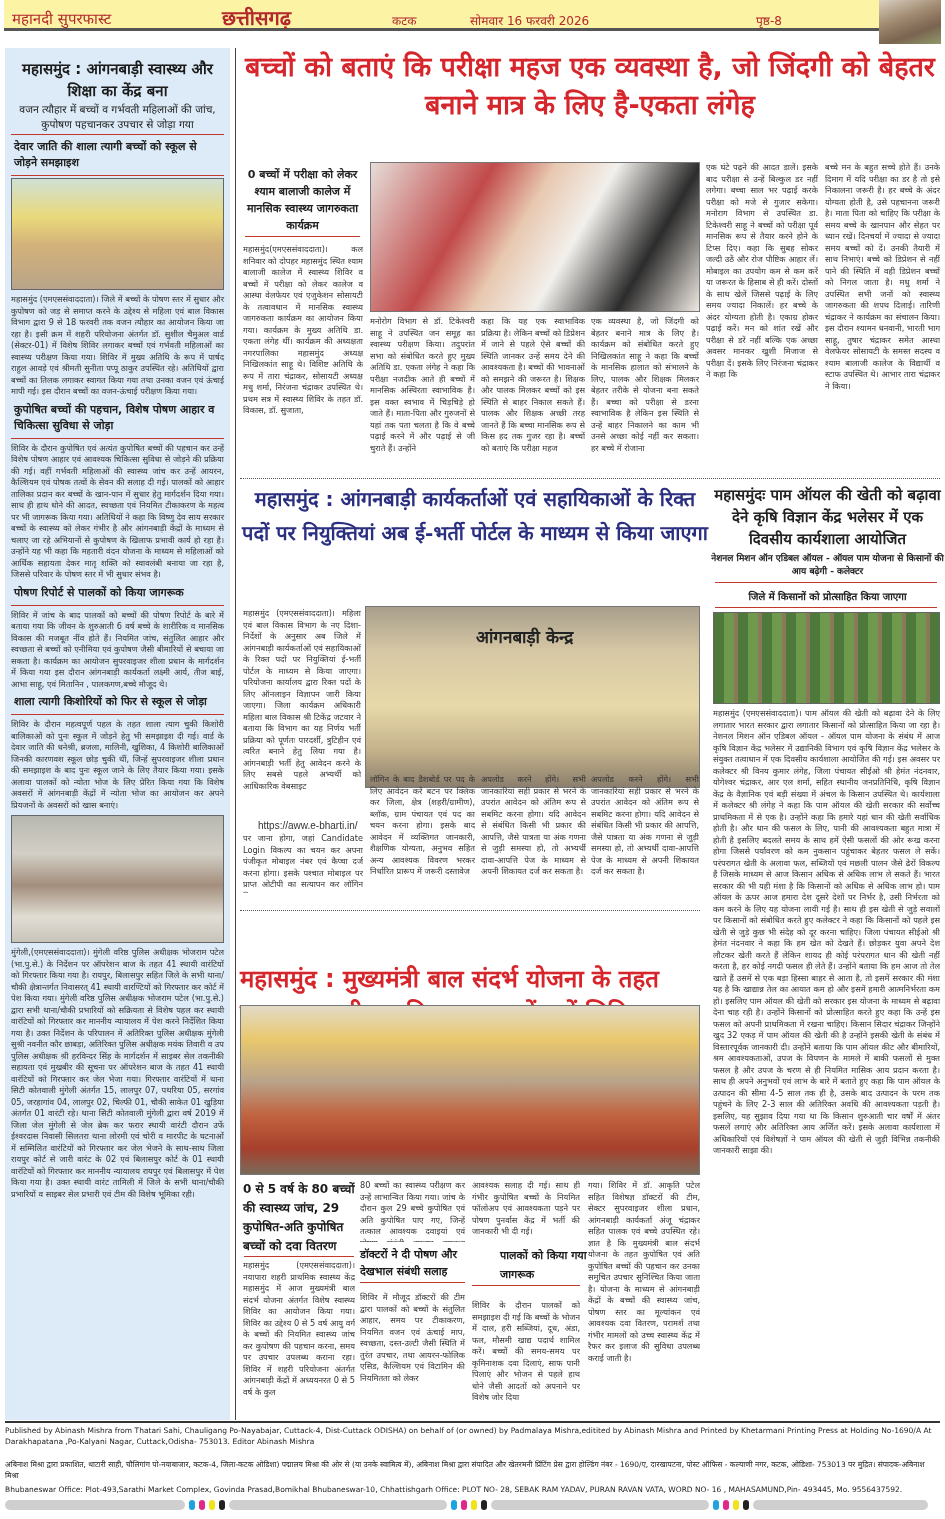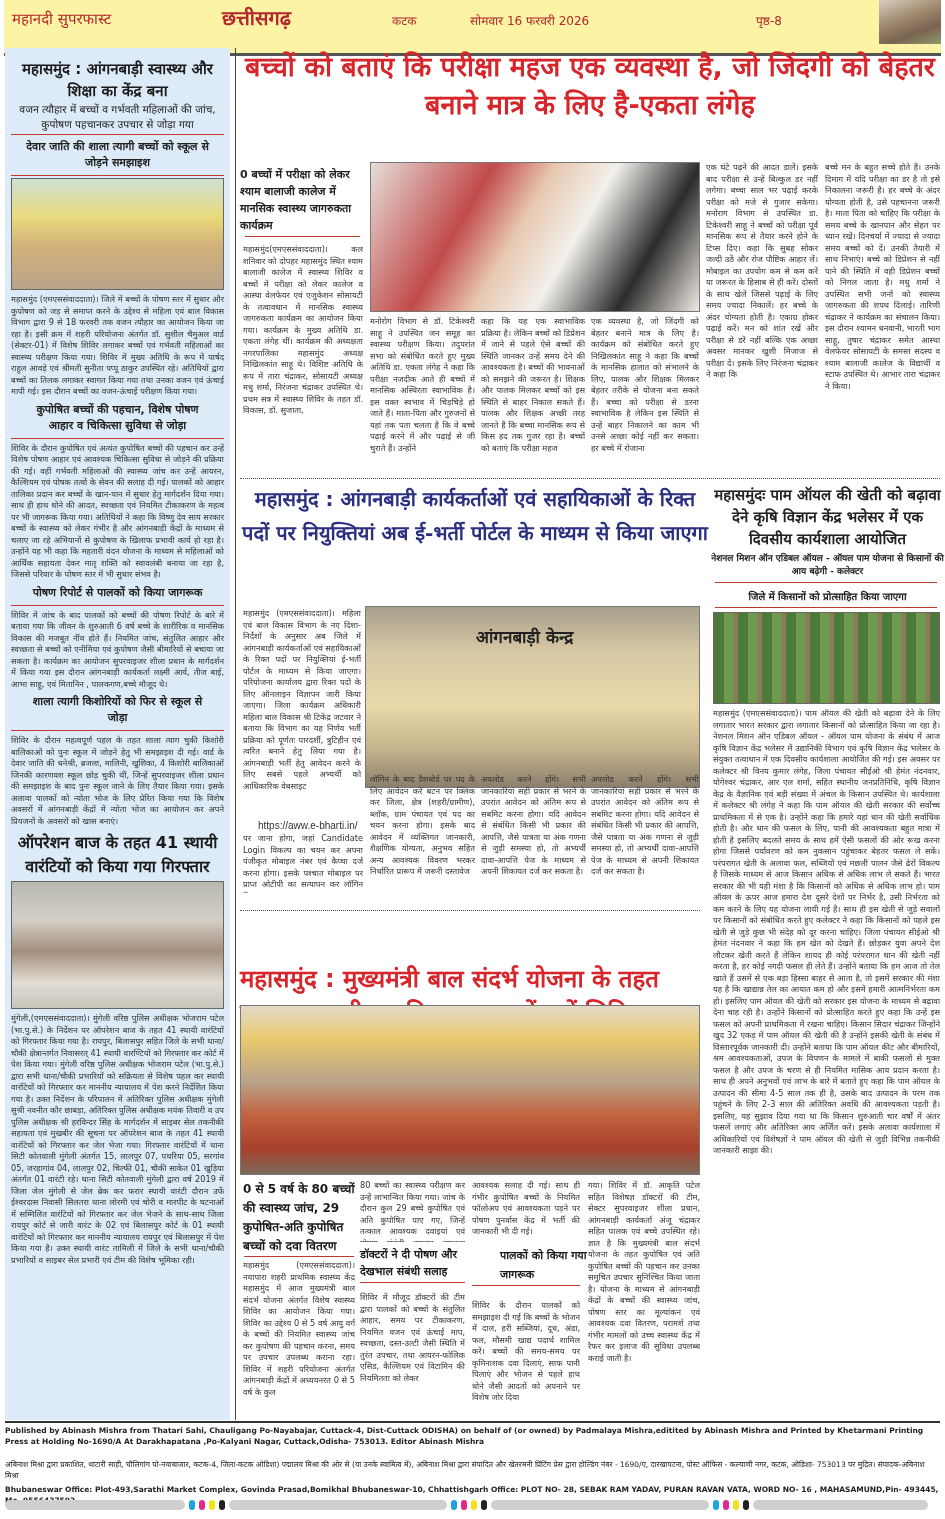--- a/index.html
+++ b/index.html
@@ -1,49 +1,49 @@
 <!DOCTYPE html>
 <html><head>
 <meta charset="utf-8">
 <style>
 *{box-sizing:border-box;margin:0;padding:0}
 body{width:945px;height:1519px;background:#fff;font-family:"DejaVu Sans",sans-serif;color:#222;position:relative;overflow:hidden}
-.masthead{position:absolute;left:4px;top:0;width:937px;height:56px;background:#fdf3a4;border-bottom:3px solid #555;display:flex;align-items:center}
+.masthead{position:absolute;left:4px;top:0;width:937px;height:31px;background:#fdf3a4;border-bottom:3px solid #555;display:flex;align-items:center}
 .mh-item{position:absolute;top:8px;color:#b3282d;font-size:14px}
 .mh-paper{left:8px;font-size:15px}
 .mh-state{left:218px;font-size:20px;font-weight:bold;top:4px}
 .mh-city{left:388px;font-size:12px;top:12px}
 .mh-date{left:466px;font-size:12px;top:12px}
 .mh-page{left:752px;font-size:12px;top:12px}
 .mh-temple{position:absolute;right:0;top:0;width:62px;height:44px;background:linear-gradient(160deg,#d9cfc0 0%,#a08a70 40%,#7a6350 70%,#8f9a6a 100%)}
 .leftcol{position:absolute;left:5px;top:48px;width:225px;height:1372px;background:#dcebf7}
 .vrule{position:absolute;left:235px;top:48px;width:1px;height:1372px;background:#444}
 .lc-head{font-weight:bold;text-align:center;color:#1b1b1b;padding:0 3px}
 .lc-h1{font-size:15px;line-height:22px;margin-top:10px}
 .lc-sub{font-size:10.5px;line-height:15px;font-weight:normal}
 .redrule{height:1px;background:#c0392b;margin:2px 6px}
-.lc-sec{font-size:11px;line-height:16px;font-weight:bold;text-align:center;padding:2px 20px}
+.lc-sec{font-size:11px;line-height:16px;font-weight:bold;padding:2px 9px}
 .body-text{font-size:8.2px;line-height:11.5px;text-align:justify;padding:2px 6px;color:#333}
 .photo{margin:2px 6px;border:1px solid #666}
 .ph-kids{height:112px;background:linear-gradient(180deg,#cfe0d4 0%,#e9d97a 35%,#d3b27a 60%,#b9a48a 100%)}
 .ph-police{height:128px;background:linear-gradient(180deg,#b8b8b0 0%,#d3cfc6 30%,#a38e7c 55%,#e1ddd4 80%,#c9c4ba 100%)}
 .main-h1{position:absolute;left:240px;top:48px;width:700px;text-align:center;color:#d7262b;font-size:27px;line-height:38px;font-weight:bold}
-.story2-head{position:absolute;left:240px;top:166px;width:125px;font-size:11px;line-height:17px;font-weight:bold}
+.story2-head{position:absolute;left:240px;top:166px;width:125px;text-align:center;font-size:11px;line-height:17px;font-weight:bold}
 .col{position:absolute;font-size:8.2px;line-height:11.5px;text-align:justify;color:#333}
 .ph-exam{position:absolute;left:370px;top:162px;width:330px;height:150px;background:linear-gradient(120deg,#e6ddd8 0%,#c14a4a 30%,#e8c8b0 45%,#f2f0ec 60%,#2c2c2c 80%,#efe9e2 100%);border:1px solid #777}
 .dotted{position:absolute;left:240px;height:0;border-top:1px dotted #555}
 .mid-h{position:absolute;left:240px;top:482px;width:470px;text-align:center;color:#2b2f80;font-size:20px;line-height:34px;font-weight:bold}
 .ph-aw{position:absolute;left:365px;top:606px;width:335px;height:182px;background:linear-gradient(180deg,#a89f8c 0%,#d7c8a5 25%,#e7d9a9 55%,#c3b18a 80%,#8b7f6d 100%);border:1px solid #777}
 .palm-head{position:absolute;left:710px;top:482px;width:235px;text-align:center;font-weight:bold}
 .ph-palm{position:absolute;left:713px;top:612px;width:227px;height:92px;background:repeating-linear-gradient(90deg,#4d7a3a 0 10px,#6f9a4e 10px 20px,#8b7a5a 20px 24px);border:1px solid #666}
 .low-h{position:absolute;left:240px;top:962px;width:460px;color:#d7262b;font-size:24px;line-height:34px;font-weight:bold}
 .ph-camp{position:absolute;left:240px;top:1005px;width:460px;height:170px;background:linear-gradient(180deg,#e2dac6 0%,#e9c86d 20%,#b9a38a 45%,#c1633f 65%,#a7402c 85%,#7a6a5a 100%);border:1px solid #777}
 .sm-head{position:absolute;font-weight:bold;color:#1b1b1b}
 .footer{position:absolute;left:5px;top:1425px;width:935px;font-size:7.5px;line-height:11px;color:#222}
-.footer .fb{font-weight:bold}
+.footer .fb{font-weight:normal}
 .regbar{position:absolute;top:1500px;height:10px;display:flex;gap:4px;align-items:center}
 .regpill{height:10px;border-radius:5px;background:#cfcfcf}
 .dot{width:6px;height:10px;border-radius:3px}
 </style>
 </head>
 <body>
 
 <div class="masthead">
   <span class="mh-item mh-paper">महानदी सुपरफास्ट</span>
   <span class="mh-item mh-state">छत्तीसगढ़</span>
@@ -63,21 +63,20 @@
   <div class="body-text">महासमुंद (एमएससंवाददाता)। जिले में बच्चों के पोषण स्तर में सुधार और कुपोषण को जड़ से समाप्त करने के उद्देश्य से महिला एवं बाल विकास विभाग द्वारा 9 से 18 फरवरी तक वजन त्यौहार का आयोजन किया जा रहा है। इसी क्रम में शहरी परियोजना अंतर्गत डॉ. सुशील चैमुअल वार्ड (सेक्टर-01) में विशेष शिविर लगाकर बच्चों एवं गर्भवती महिलाओं का स्वास्थ्य परीक्षण किया गया। शिविर में मुख्य अतिथि के रूप में पार्षद राहुल आवड़े एवं श्रीमती सुनीता पप्पू ठाकुर उपस्थित रहे। अतिथियों द्वारा बच्चों का तिलक लगाकर स्वागत किया गया तथा उनका वजन एवं ऊंचाई मापी गई। इस दौरान बच्चों का वजन-ऊंचाई परीक्षण किया गया।</div>
   <div class="lc-sec">कुपोषित बच्चों की पहचान, विशेष पोषण आहार व चिकित्सा सुविधा से जोड़ा</div>
   <div class="redrule"></div>
   <div class="body-text">शिविर के दौरान कुपोषित एवं अत्यंत कुपोषित बच्चों की पहचान कर उन्हें विशेष पोषण आहार एवं आवश्यक चिकित्सा सुविधा से जोड़ने की प्रक्रिया की गई। वहीं गर्भवती महिलाओं की स्वास्थ्य जांच कर उन्हें आयरन, कैल्शियम एवं पोषक तत्वों के सेवन की सलाह दी गई। पालकों को आहार तालिका प्रदान कर बच्चों के खान-पान में सुधार हेतु मार्गदर्शन दिया गया। साथ ही हाथ धोने की आदत, स्वच्छता एवं नियमित टीकाकरण के महत्व पर भी जागरूक किया गया। अतिथियों ने कहा कि विष्णु देव साय सरकार बच्चों के स्वास्थ्य को लेकर गंभीर है और आंगनबाड़ी केंद्रों के माध्यम से चलाए जा रहे अभियानों से कुपोषण के खिलाफ प्रभावी कार्य हो रहा है। उन्होंने यह भी कहा कि महतारी वंदन योजना के माध्यम से महिलाओं को आर्थिक सहायता देकर मातृ शक्ति को स्वावलंबी बनाया जा रहा है, जिससे परिवार के पोषण स्तर में भी सुधार संभव है।</div>
   <div class="lc-sec">पोषण रिपोर्ट से पालकों को किया जागरूक</div>
   <div class="redrule"></div>
   <div class="body-text">शिविर में जांच के बाद पालकों को बच्चों की पोषण रिपोर्ट के बारे में बताया गया कि जीवन के शुरुआती 6 वर्ष बच्चे के शारीरिक व मानसिक विकास की मजबूत नींव होते हैं। नियमित जांच, संतुलित आहार और स्वच्छता से बच्चों को एनीमिया एवं कुपोषण जैसी बीमारियों से बचाया जा सकता है। कार्यक्रम का आयोजन सुपरवाइजर शीला प्रधान के मार्गदर्शन में किया गया इस दौरान आंगनबाड़ी कार्यकर्ता लक्ष्मी आर्य, तीज बाई, आभा साहू, एवं मितानिन , पालकगण,बच्चे मौजूद थे।</div>
   <div class="lc-sec">शाला त्यागी किशोरियों को फिर से स्कूल से जोड़ा</div>
   <div class="redrule"></div>
   <div class="body-text">शिविर के दौरान महत्वपूर्ण पहल के तहत शाला त्याग चुकी किशोरी बालिकाओं को पुनः स्कूल में जोड़ने हेतु भी समझाइश दी गई। वार्ड के देवार जाति की धनेश्री, ब्रजला, मालिनी, खुशिका, 4 किशोरी बालिकाओं जिनकी कारणवश स्कूल छोड़ चुकी थीं, जिन्हें सुपरवाइजर शीला प्रधान की समझाइश के बाद पुनः स्कूल जाने के लिए तैयार किया गया। इसके अलावा पालकों को न्योता भोज के लिए प्रेरित किया गया कि विशेष अवसरों में आंगनबाड़ी केंद्रों में न्योता भोज का आयोजन कर अपने प्रियजनों के अवसरों को खास बनाएं।</div>
-  <div class="lc-head" style="font-size:16px;line-height:24px;margin-top:2px">ऑपरेशन बाज के तहत 41 स्थायी वारंटियों को किया गया गिरफ्तार</div>
   <div class="photo ph-police"></div>
   <div class="body-text">मुंगेली,(एमएससंवाददाता)। मुंगेली वरिष्ठ पुलिस अधीक्षक भोजराम पटेल (भा.पु.से.) के निर्देशन पर ऑपरेशन बाज के तहत 41 स्थायी वारंटियों को गिरफ्तार किया गया है। रायपुर, बिलासपुर सहित जिले के सभी थाना/चौकी क्षेत्रान्तर्गत निवासरत् 41 स्थायी वारण्टियों को गिरफ्तार कर कोर्ट में पेश किया गया। मुंगेली वरिष्ठ पुलिस अधीक्षक भोजराम पटेल (भा.पु.से.) द्वारा सभी थाना/चौकी प्रभारियों को सक्रियता से विशेष पहल कर स्थायी वारंटियों को गिरफ्तार कर माननीय न्यायालय में पेश करने निर्देशित किया गया है। उक्त निर्देशन के परिपालन में अतिरिक्त पुलिस अधीक्षक मुंगेली सुश्री नवनीत कौर छाबड़ा, अतिरिक्त पुलिस अधीक्षक मयंक तिवारी व उप पुलिस अधीक्षक श्री हरविन्दर सिंह के मार्गदर्शन में साइबर सेल तकनीकी सहायता एवं मुखबीर की सूचना पर ऑपरेशन बाज के तहत 41 स्थायी वारंटियों को गिरफ्तार कर जेल भेजा गया। गिरफ्तार वारंटियों में थाना सिटी कोतवाली मुंगेली अंतर्गत 15, लालपुर 07, पथरिया 05, सरगांव 05, जरहागांव 04, लालपुर 02, चिल्फी 01, चौकी साकेत 01 खुड़िया अंतर्गत 01 वारंटी रहे। थाना सिटी कोतवाली मुंगेली द्वारा वर्ष 2019 में जिला जेल मुंगेली से जेल ब्रेक कर फरार स्थायी वारंटी दौरान उर्फे ईश्वरदास निवासी सिलतरा थाना लोरमी एवं चोरी व मारपीट के घटनाओं में सम्मिलित वारंटियों को गिरफ्तार कर जेल भेजने के साथ-साथ जिला रायपुर कोर्ट से जारी वारंट के 02 एवं बिलासपुर कोर्ट के 01 स्थायी वारंटियों को गिरफ्तार कर माननीय न्यायालय रायपुर एवं बिलासपुर में पेश किया गया है। उक्त स्थायी वारंट तामिली में जिले के सभी थाना/चौकी प्रभारियों व साइबर सेल प्रभारी एवं टीम की विशेष भूमिका रही।</div>
 </div>
 <div class="vrule"></div>
 
 <div class="main-h1">बच्चों को बताएं कि परीक्षा महज एक व्यवस्था है, जो जिंदगी को बेहतर बनाने मात्र के लिए है-एकता लंगेह</div>
 <div class="story2-head">0 बच्चों में परीक्षा को लेकर श्याम बालाजी कालेज में मानसिक स्वास्थ्य जागरुकता कार्यक्रम</div>
 <div class="redrule" style="position:absolute;left:245px;top:236px;width:115px;margin:0"></div>
 <div class="col" style="left:243px;top:244px;width:120px;height:232px;overflow:hidden">महासमुंद(एमएससंवाददाता)। कल शनिवार को दोपहर महासमुंद स्थित श्याम बालाजी कालेज में स्वास्थ्य शिविर व बच्चों में परीक्षा को लेकर कालेज व आस्था वेलफेयर एवं एजुकेशन सोसायटी के तत्वावधान में मानसिक स्वास्थ्य जागरुकता कार्यक्रम का आयोजन किया गया। कार्यक्रम के मुख्य अतिथि डा. एकता लंगेह थीं। कार्यक्रम की अध्यक्षता नगरपालिका महासमुंद अध्यक्ष निखिलकांत साहू थे। विशिष्ट अतिथि के रूप में तारा चंद्राकर, सोसायटी अध्यक्ष मधु शर्मा, निरंजना चंद्राकर उपस्थित थे। प्रथम सत्र में स्वास्थ्य शिविर के तहत डॉ. विकास, डॉ. सुजाता,</div>
 <div class="ph-exam"></div>

